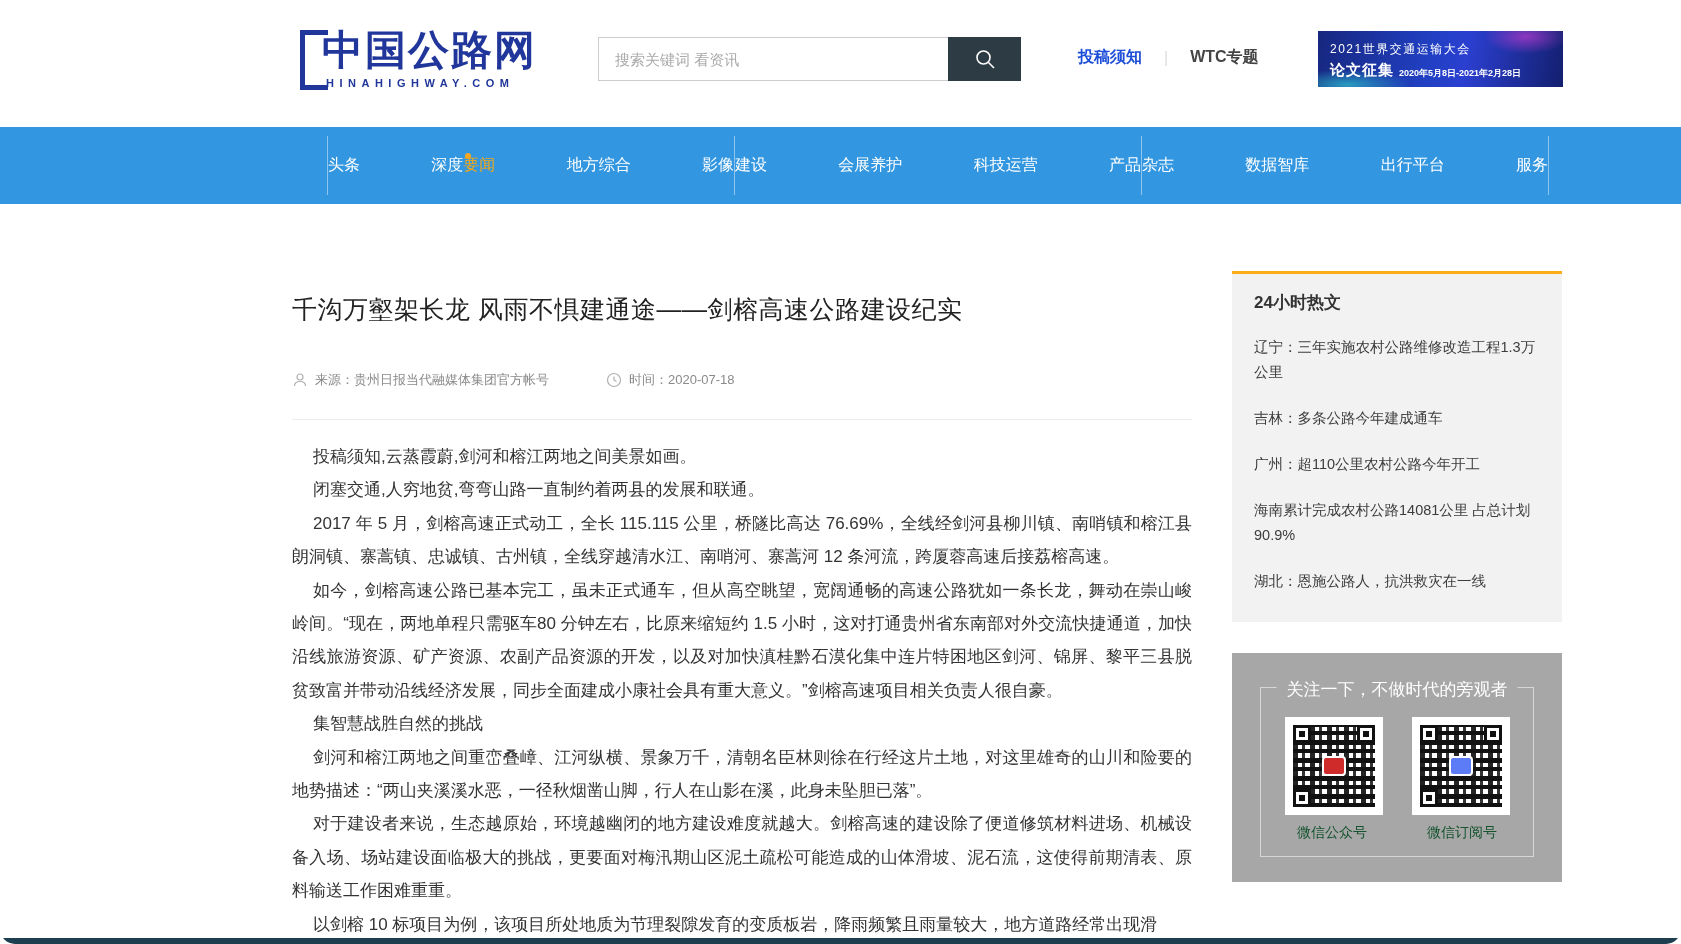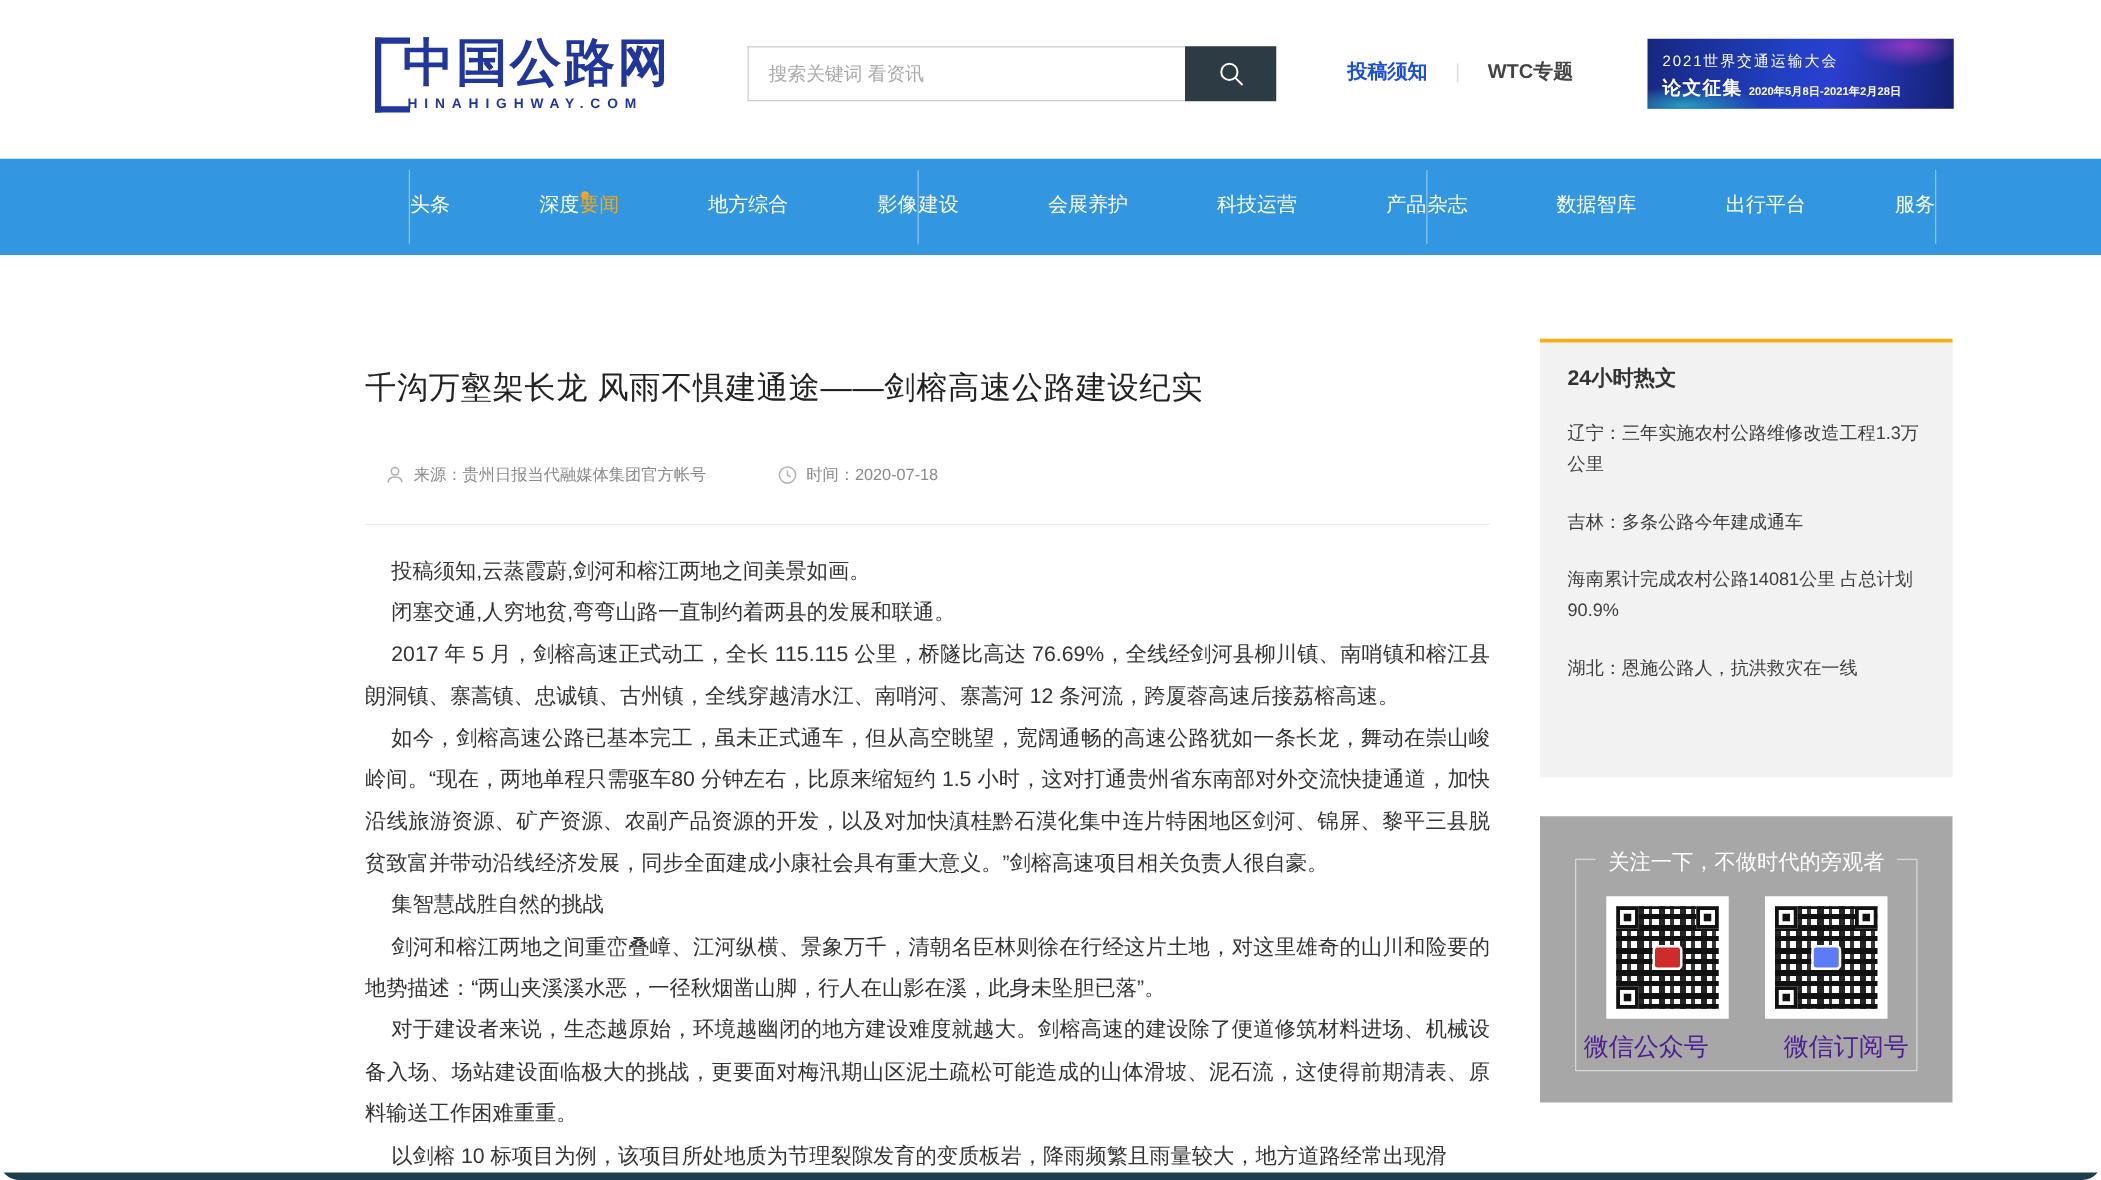--- a/index.html
+++ b/index.html
@@ -46,21 +46,21 @@
              align-items:center; padding:1px 0 2px; }
   .nav-col.group-start { border-left:1px solid rgba(255,255,255,.45); }
   .nav-item { color:#fff; font-size:16px; line-height:20px; cursor:pointer; position:relative; }
   .nav-item.active { color:#f3a818; }
   .nav-dot { position:absolute; right:-8px; top:-2px; width:6px; height:6px; border-radius:50%; background:#f6a623; }
 
   
   .article { position:absolute; left:292px; top:204px; width:900px; }
   .article-title { position:absolute; top:89px; left:0; width:900px; font-size:25px; font-weight:500;
                    color:#222; letter-spacing:.5px; white-space:nowrap; }
-  .meta { position:absolute; top:164px; left:16px; display:flex; align-items:center; height:24px;
+  .meta { position:absolute; top:164px; left:0; display:flex; align-items:center; height:24px;
           font-size:13px; color:#8a8a8a; }
   .meta-group { display:flex; align-items:center; }
   .meta-group svg { margin-right:7px; }
   .meta-time { margin-left:57px; }
   .article-hr { position:absolute; top:215px; left:0; width:900px; border-top:1px solid #ececec; }
   .article-body { position:absolute; top:236px; left:0; width:900px; font-size:17px; color:#333;
                   line-height:33.4px; text-align:justify; }
   .article-body p { text-indent:21px; }
 
   
@@ -80,21 +80,21 @@
       background:
         repeating-linear-gradient(90deg, rgba(17,17,17,.92) 0 5px, transparent 5px 9px, rgba(17,17,17,.85) 9px 12px, transparent 12px 17px),
         repeating-linear-gradient(0deg, #111 0 4px, #fff 4px 8px, #111 8px 13px, #fff 13px 18px); }
   .finder { position:absolute; width:18px; height:18px; border:3px solid #111; background:#fff; }
   .finder::after { content:''; position:absolute; inset:3px; background:#111; }
   .finder.tl { left:0; top:0; } .finder.tr { right:0; top:0; } .finder.bl { left:0; bottom:0; }
   .qr-logo { position:absolute; left:50%; top:50%; transform:translate(-50%,-50%);
              width:24px; height:20px; border-radius:4px; border:2px solid #fff; }
   .qr-logo.red { background:#cf2b2b; } .qr-logo.blue { background:#5b7bf7; }
   .qr-labels { position:absolute; left:0; top:171px; width:330px; display:flex; justify-content:center; gap:60px; }
-  .qr-label { color:#4c1d95; font-size:20px; }
+  .qr-label { color:#14532d; font-size:14px; }
 
   
   .footer-bar { position:absolute; left:0; bottom:0; width:1681px; height:6px; background:#1d3e4e; }
 </style>
 </head>
 <body>
 
 <div class="page">
 
   <div class="header">
@@ -203,20 +203,21 @@
       <p>剑河和榕江两地之间重峦叠嶂、江河纵横、景象万千，清朝名臣林则徐在行经这片土地，对这里雄奇的山川和险要的地势描述：“两山夹溪溪水恶，一径秋烟凿山脚，行人在山影在溪，此身未坠胆已落”。</p>
       <p>对于建设者来说，生态越原始，环境越幽闭的地方建设难度就越大。剑榕高速的建设除了便道修筑材料进场、机械设备入场、场站建设面临极大的挑战，更要面对梅汛期山区泥土疏松可能造成的山体滑坡、泥石流，这使得前期清表、原料输送工作困难重重。</p>
       <p>以剑榕 10 标项目为例，该项目所处地质为节理裂隙发育的变质板岩，降雨频繁且雨量较大，地方道路经常出现滑</p>
     </div>
   </div>
 
   <div class="hot-panel">
     <div class="hot-title">24小时热文</div>
     <div class="hot-item">辽宁：三年实施农村公路维修改造工程1.3万公里</div>
     <div class="hot-item">吉林：多条公路今年建成通车</div>
+    <div class="hot-item">广州：超110公里农村公路今年开工</div>
     <div class="hot-item">海南累计完成农村公路14081公里 占总计划90.9%</div>
     <div class="hot-item">湖北：恩施公路人，抗洪救灾在一线</div>
   </div>
 
   <div class="follow-panel">
     <div class="follow-frame"></div>
     <div class="follow-title">关注一下，不做时代的旁观者</div>
     <div class="qr-row">
       <div class="qr">
         <div class="qr-pattern">

